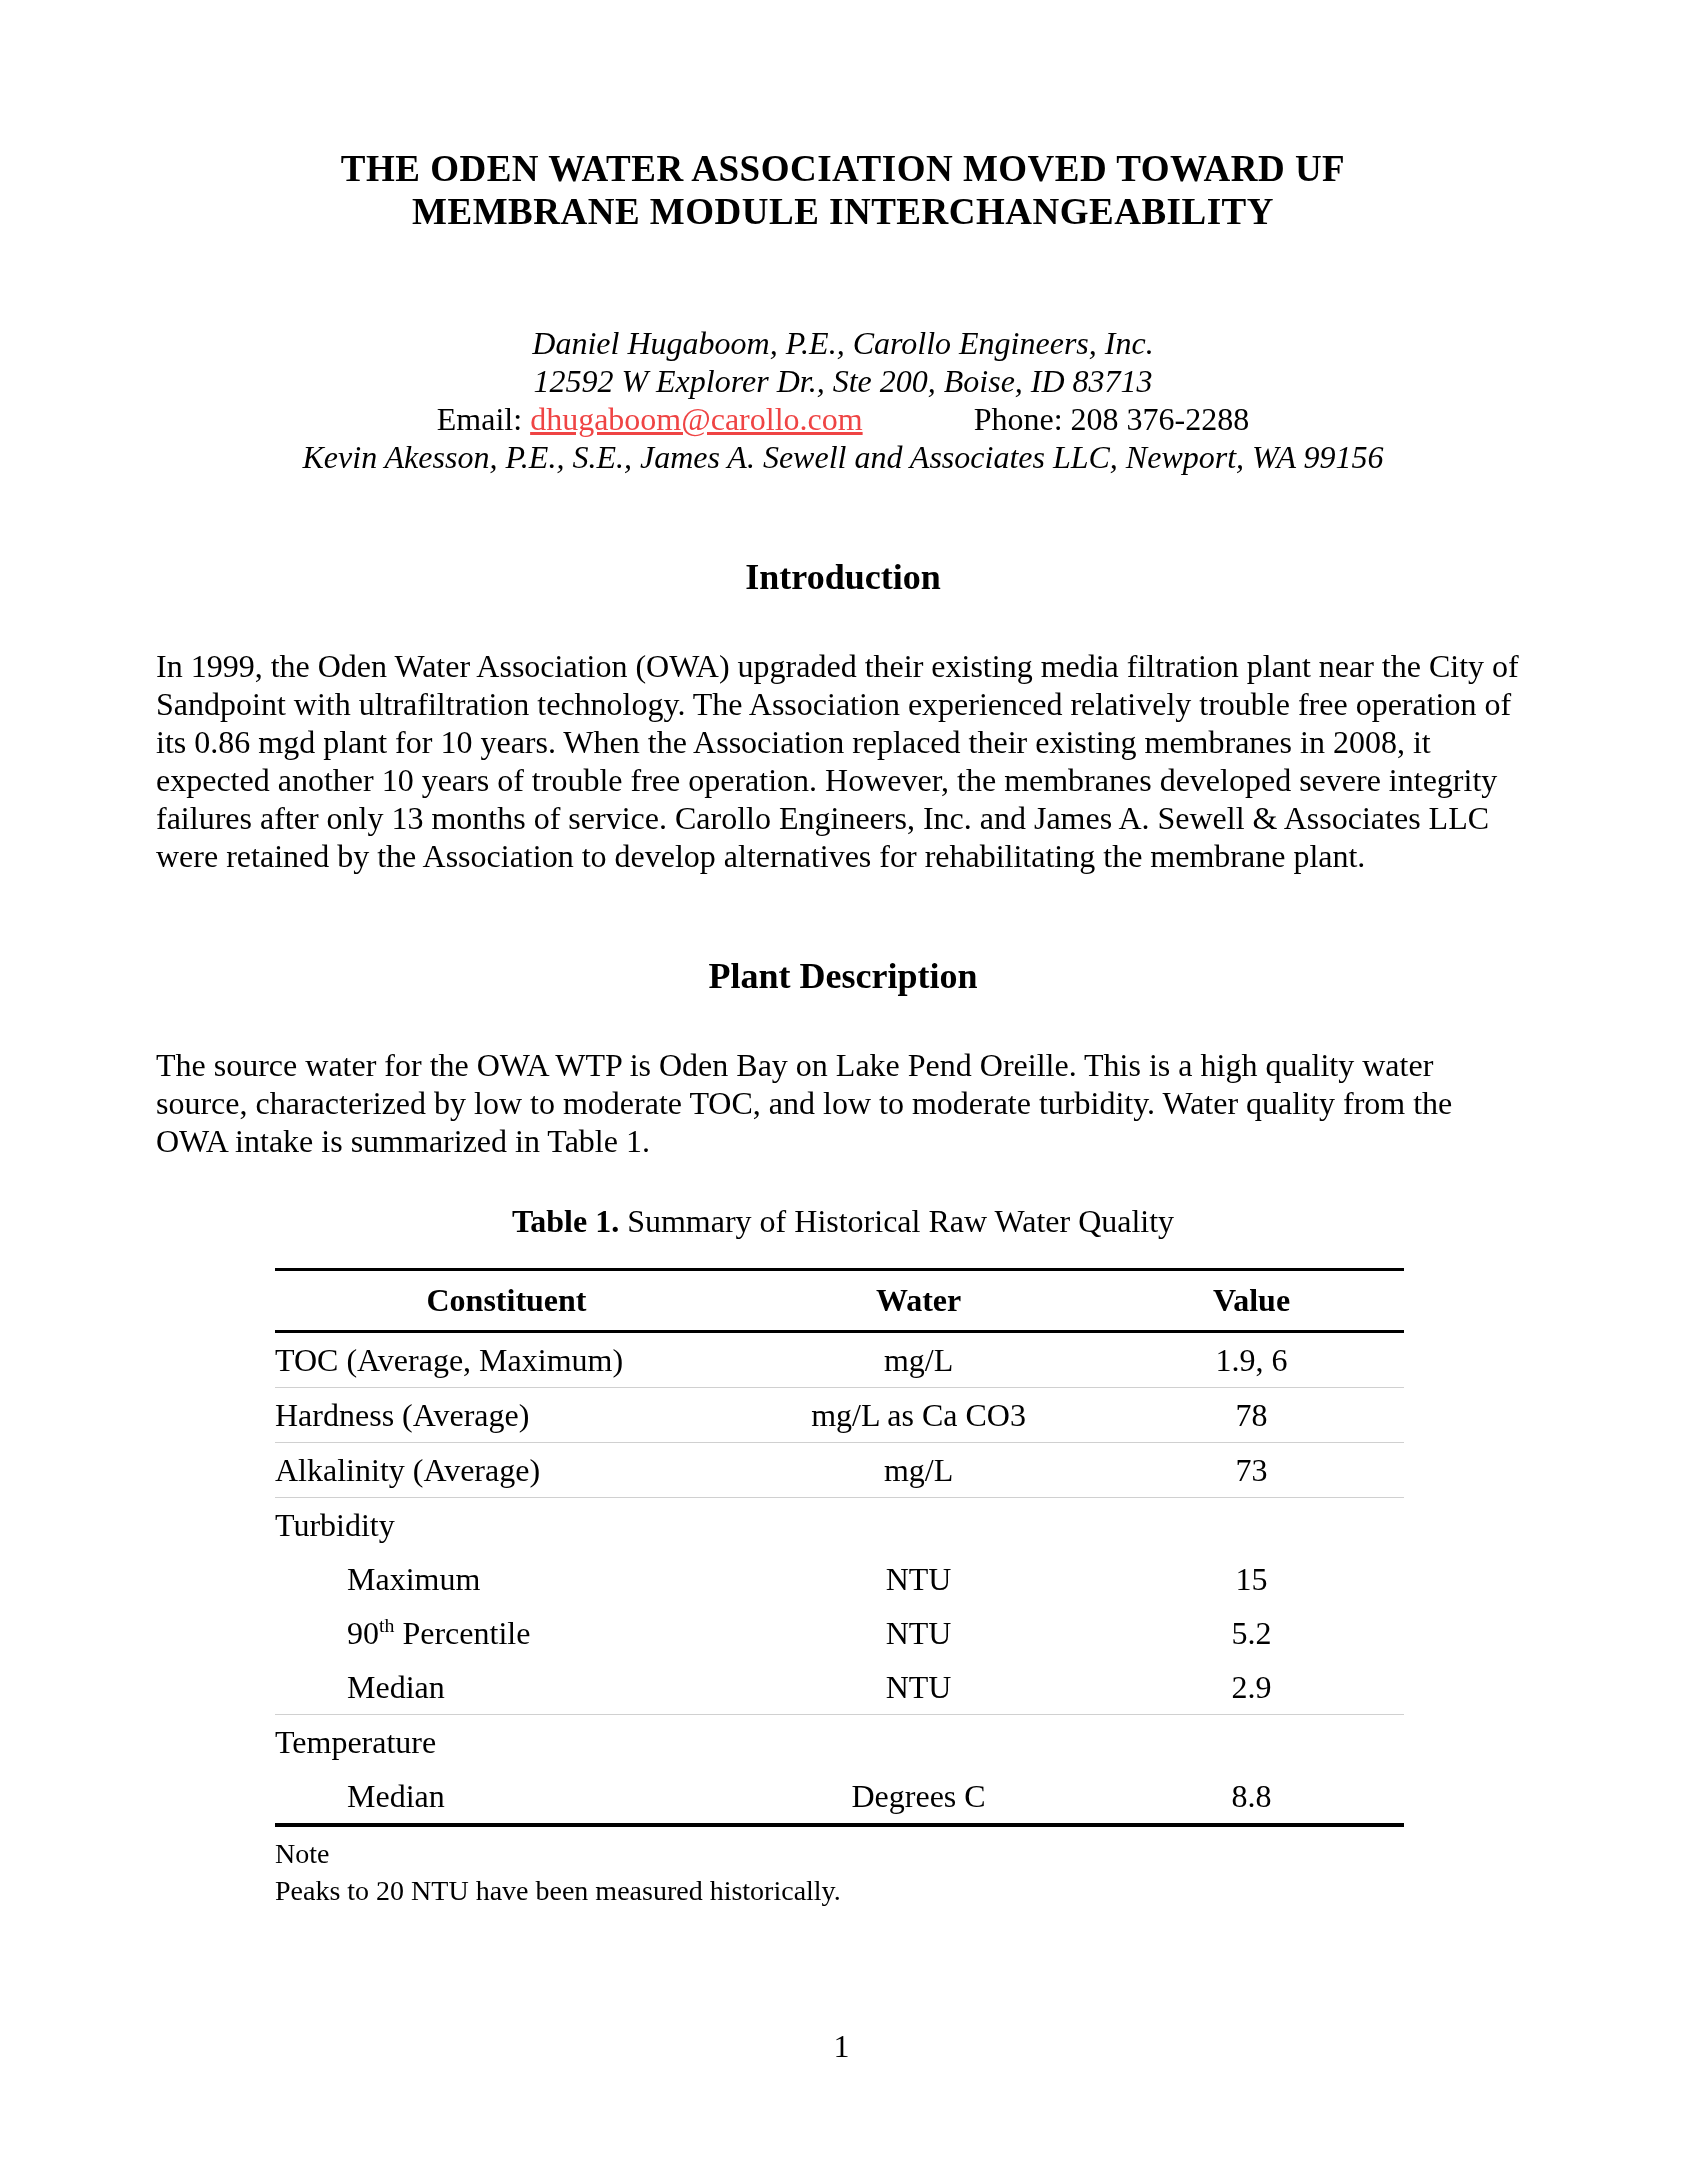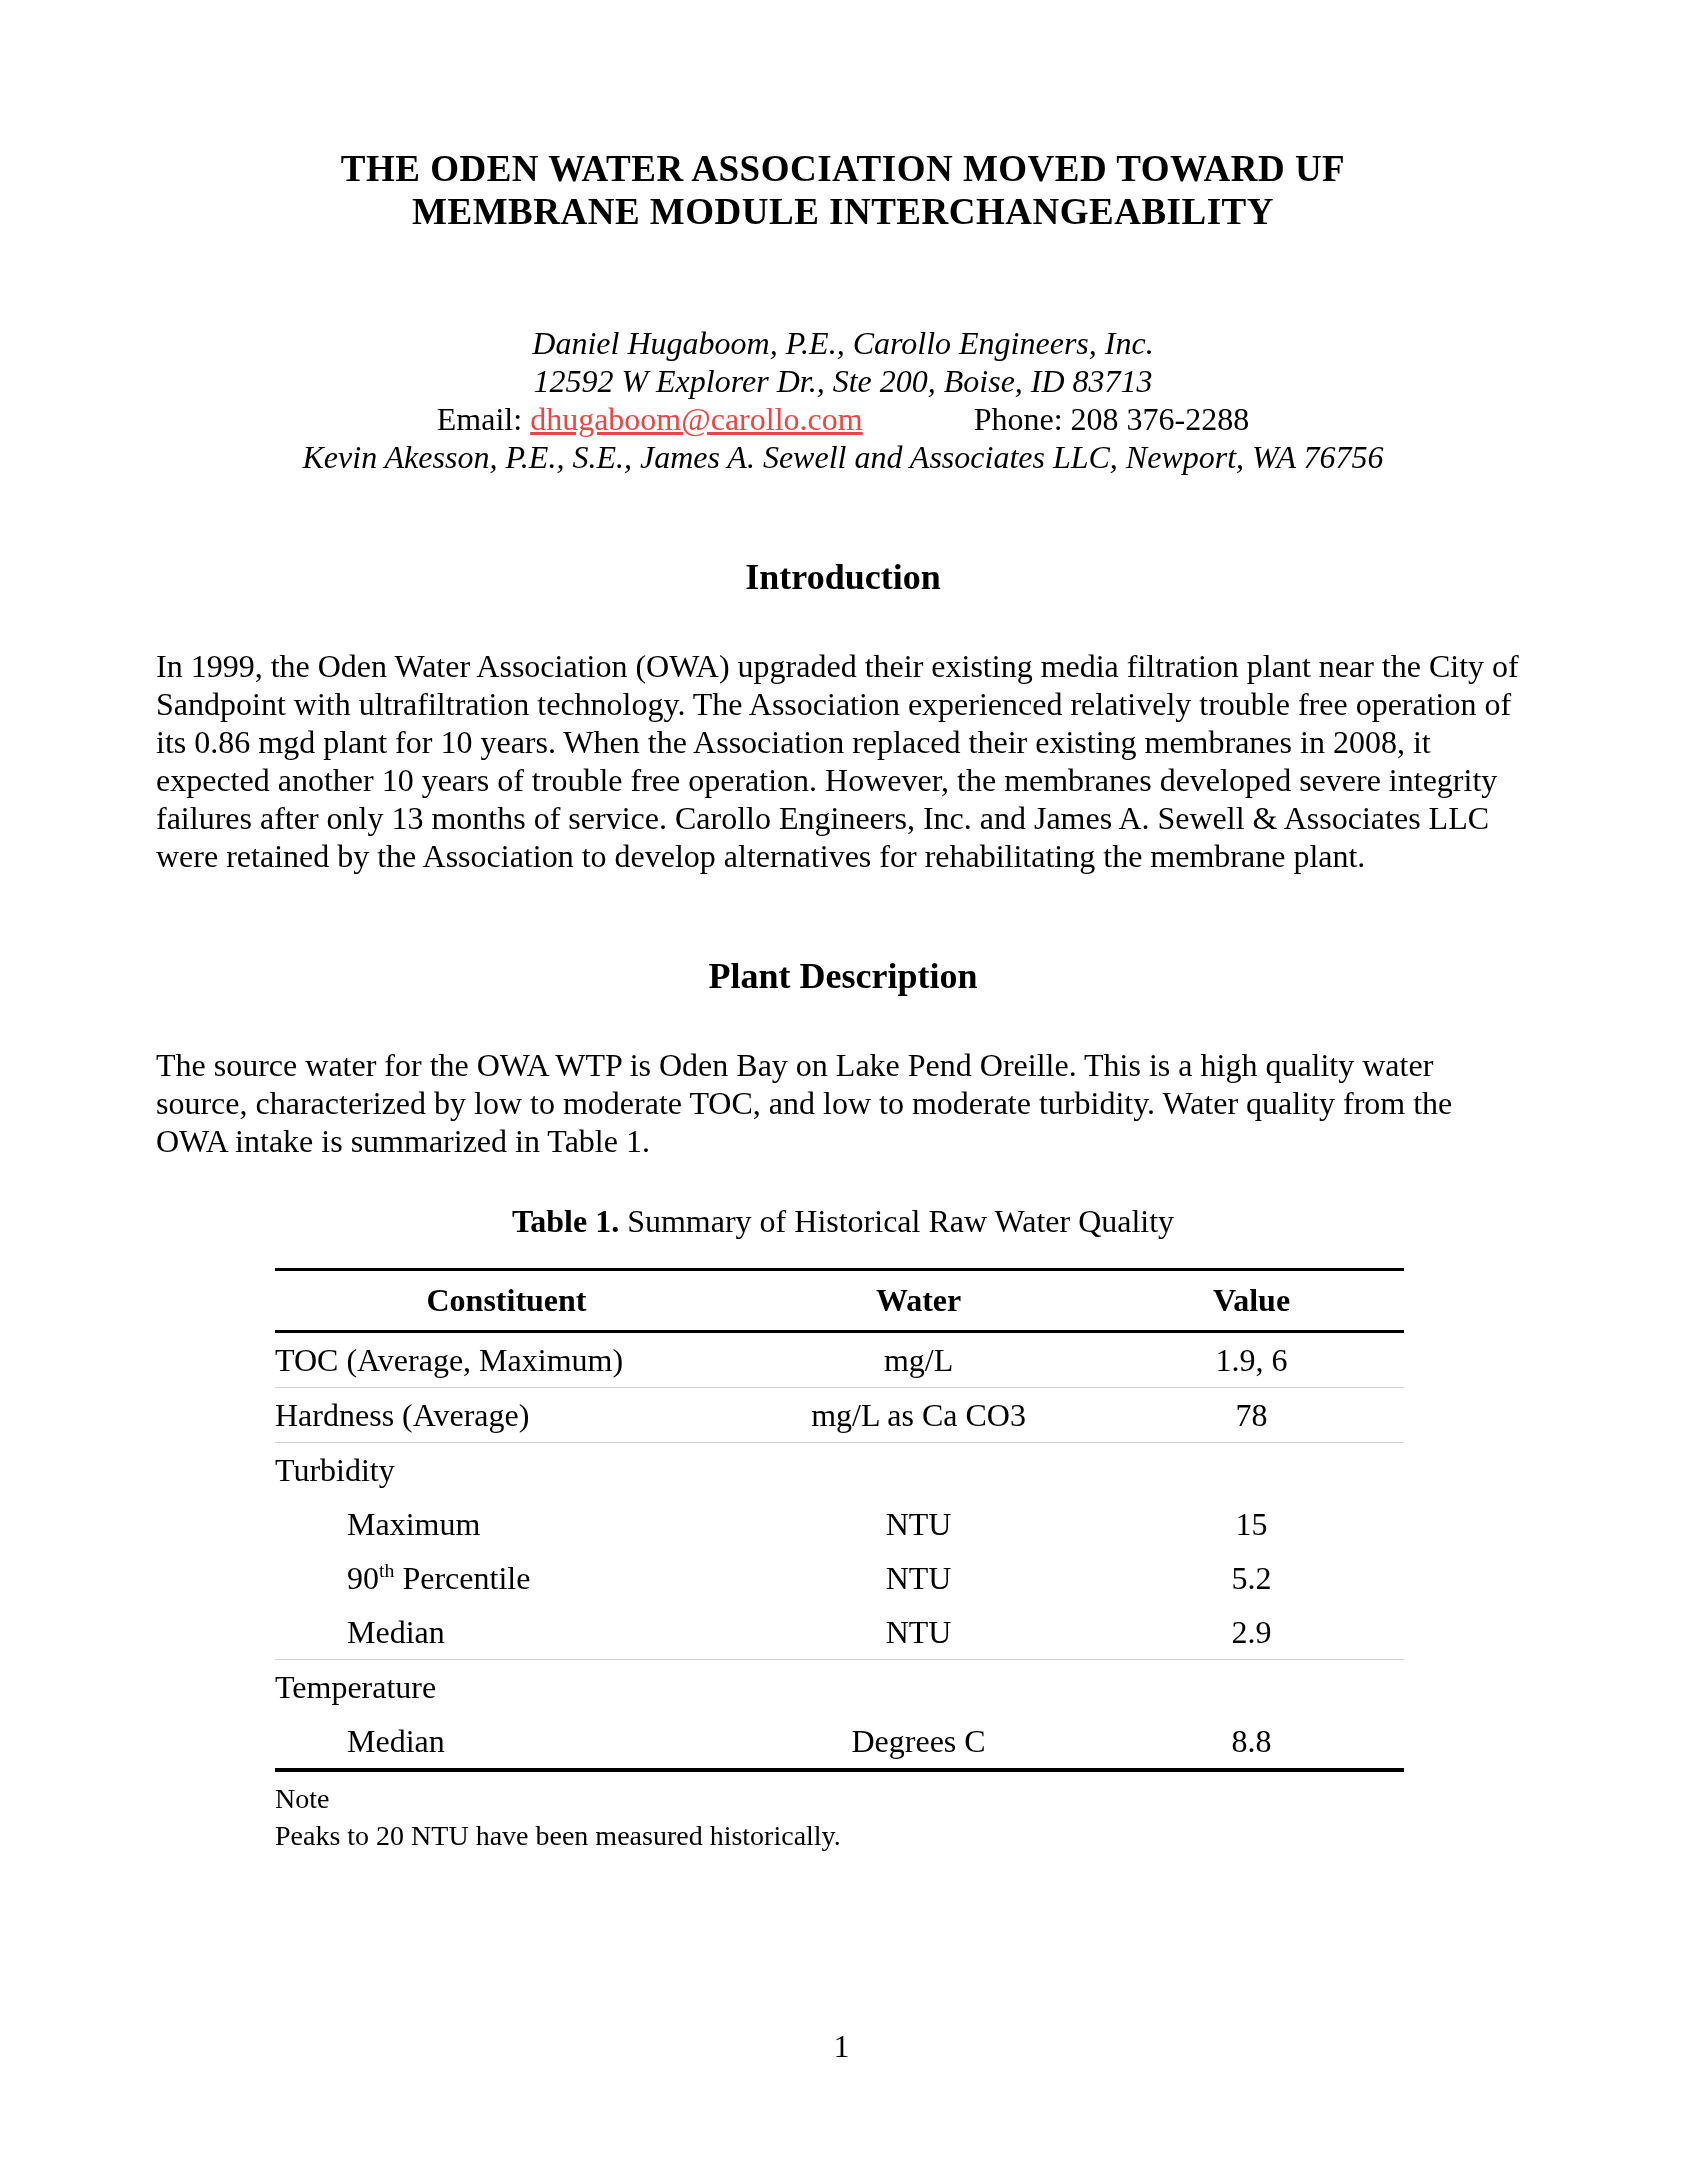--- a/index.html
+++ b/index.html
@@ -118,21 +118,21 @@
       <span class="title-line">THE ODEN WATER ASSOCIATION MOVED TOWARD UF</span>
       <span class="title-line">MEMBRANE MODULE INTERCHANGEABILITY</span>
     </h1>
 
     <div class="author-block">
       <div class="italic">Daniel Hugaboom, P.E., Carollo Engineers, Inc.</div>
       <div class="italic">12592 W Explorer Dr., Ste 200, Boise, ID 83713</div>
       <div class="contact-line">
         <span>Email: </span><a class="email-link" href="#">dhugaboom@carollo.com</a><span class="contact-gap"></span><span>Phone: 208 376-2288</span>
       </div>
-      <div class="italic">Kevin Akesson, P.E., S.E., James A. Sewell and Associates LLC, Newport, WA 76756</div>
+      <div class="italic">Kevin Akesson, P.E., S.E., James A. Sewell and Associates LLC, Newport, WA 99156</div>
     </div>
   </header>
 
   <section>
     <h2 class="section-heading">Introduction</h2>
     <p class="body-par">In 1999, the Oden Water Association (OWA) upgraded their existing media filtration plant near the City of Sandpoint with ultrafiltration technology. The Association experienced relatively trouble free operation of its 0.86 mgd plant for 10 years. When the Association replaced their existing membranes in 2008, it expected another 10 years of trouble free operation. However, the membranes developed severe integrity failures after only 13 months of service. Carollo Engineers, Inc. and James A. Sewell &amp; Associates LLC were retained by the Association to develop alternatives for rehabilitating the membrane plant.</p>
   </section>
 
   <section>
     <h2 class="section-heading">Plant Description</h2>
@@ -156,20 +156,25 @@
           <tr class="sep-after">
             <td class="c-col">TOC (Average, Maximum)</td>
             <td class="u-col">mg/L</td>
             <td class="v-col">1.9, 6</td>
           </tr>
           <tr class="sep-after">
             <td class="c-col">Hardness (Average)</td>
             <td class="u-col">mg/L as Ca CO3</td>
             <td class="v-col">78</td>
           </tr>
+          <tr class="sep-after">
+            <td class="c-col">Alkalinity (Average)</td>
+            <td class="u-col">mg/L</td>
+            <td class="v-col">73</td>
+          </tr>
           <tr>
             <td class="c-col">Turbidity</td>
             <td class="u-col"></td>
             <td class="v-col"></td>
           </tr>
           <tr>
             <td class="c-col indent">Maximum</td>
             <td class="u-col">NTU</td>
             <td class="v-col">15</td>
           </tr>

